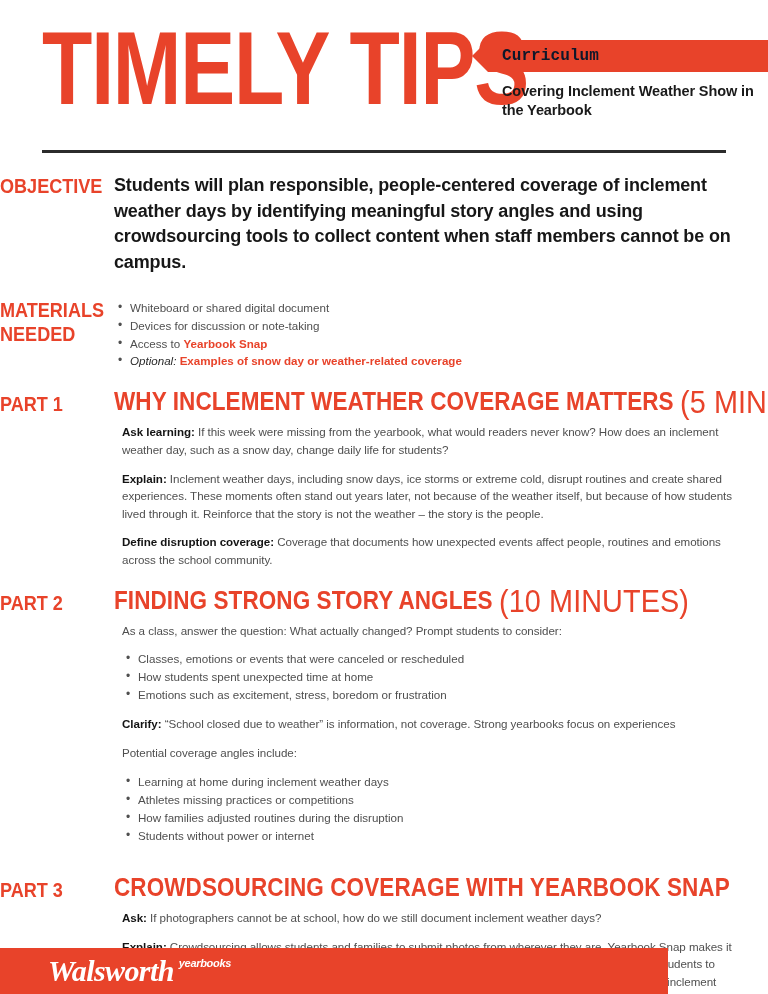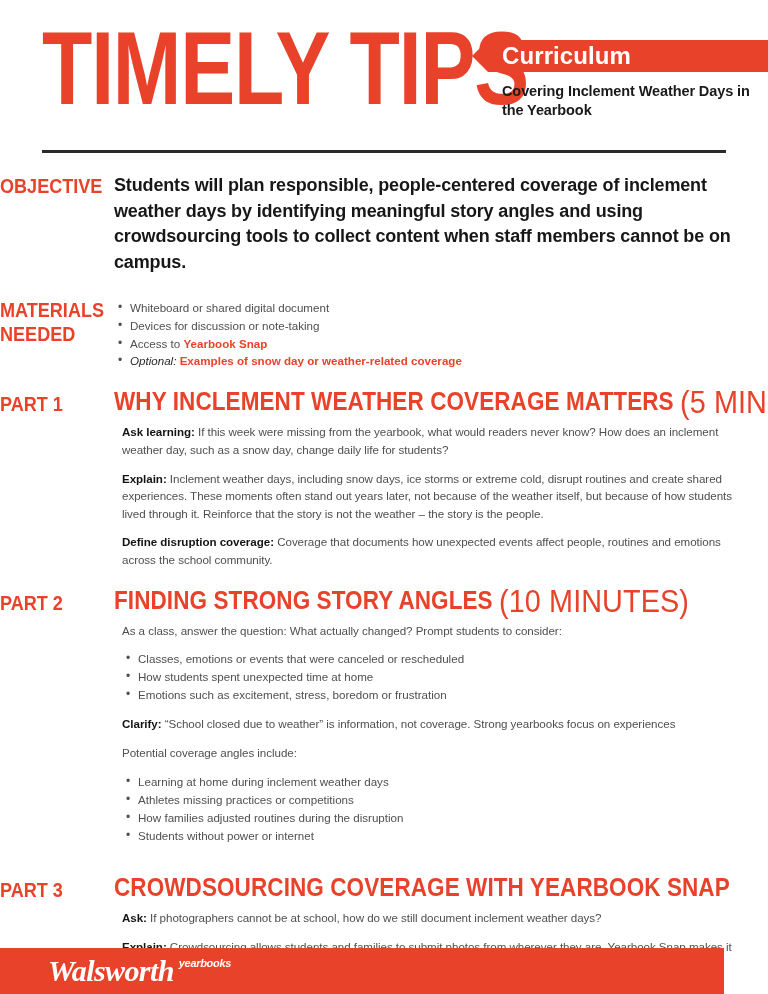--- a/index.html
+++ b/index.html
@@ -52,24 +52,25 @@
     position: relative;
     background: #E8432A;
     height: 32px;
     display: flex;
     align-items: center;
     padding-left: 30px;
     margin-left: 0;
     clip-path: polygon(16px 0, 100% 0, 100% 100%, 16px 100%, 0 50%);
   }
   .curriculum-banner span {
-    color: #ffffff;
-    font-size: 24px;
+    color: #0f172a;
+    font-size: 16px;
     font-weight: 700;
     letter-spacing: 0.1px;
+    font-family: Liberation Mono, monospace;
   }
   .banner-sub {
     margin: 10px 0 0 30px;
     font-size: 14.5px;
     font-weight: 700;
     line-height: 1.28;
     color: #1a1a1a;
     letter-spacing: -0.1px;
     max-width: 265px;
   }
@@ -195,21 +196,21 @@
     color: #4f4f4f;
     font-size: 12px;
   }
   .indent-block { padding-left: 8px; }
 
   
   .footer {
     position: absolute;
     left: 0;
     bottom: 0;
-    width: 724px;
+    width: 668px;
     height: 46px;
     background: #E8432A;
     display: flex;
     align-items: center;
   }
   .logo-wrap {
     display: flex;
     align-items: flex-start;
     margin-left: 48px;
   }
@@ -237,21 +238,21 @@
 <body>
 
 <div class="header">
   <div class="title-wrap">
     <div class="main-title">TIMELY TIPS</div>
   </div>
   <div class="header-right">
     <div class="curriculum-banner">
       <span>Curriculum</span>
     </div>
-    <div class="banner-sub">Covering Inclement Weather Days in the Yearbook</div>
+    <div class="banner-sub">Covering Inclement Weather Show in the Yearbook</div>
   </div>
 </div>
 <div class="rule"></div>
 
 <div class="section sec-objective">
   <div class="label-col">
     <div class="side-label">OBJECTIVE</div>
   </div>
   <div class="body-col">
     <p class="objective-text">Students will plan responsible, people-centered coverage of inclement weather days by identifying meaningful story angles and using crowdsourcing tools to collect content when staff members cannot be on campus.</p>

